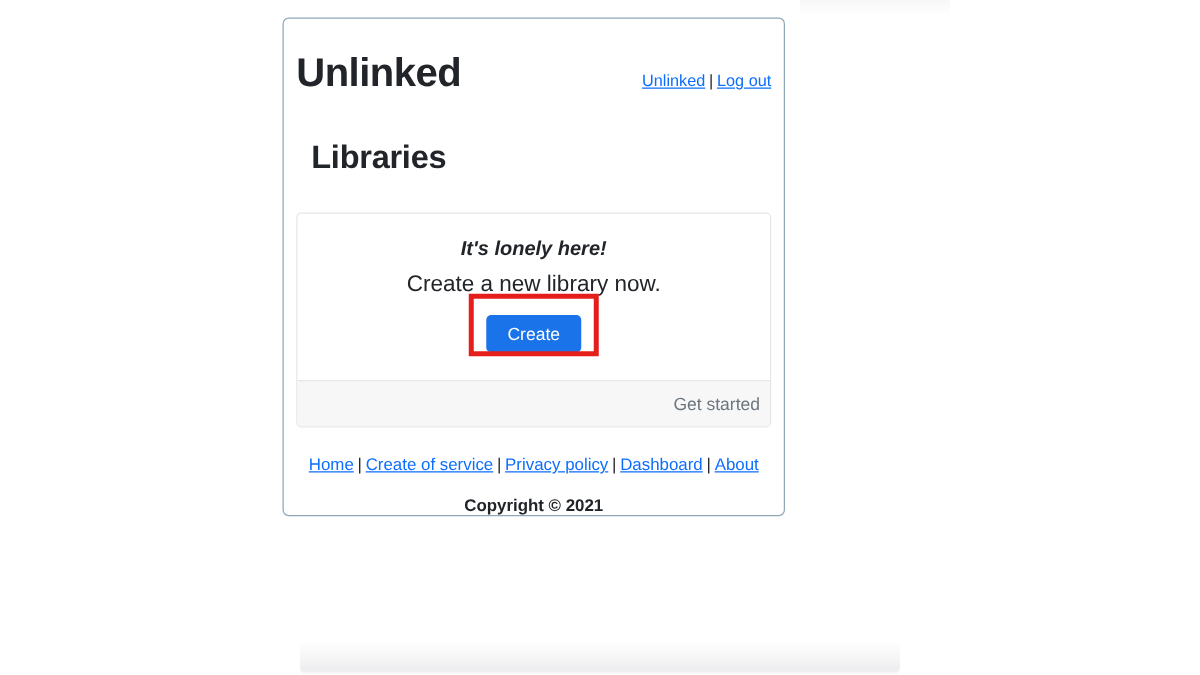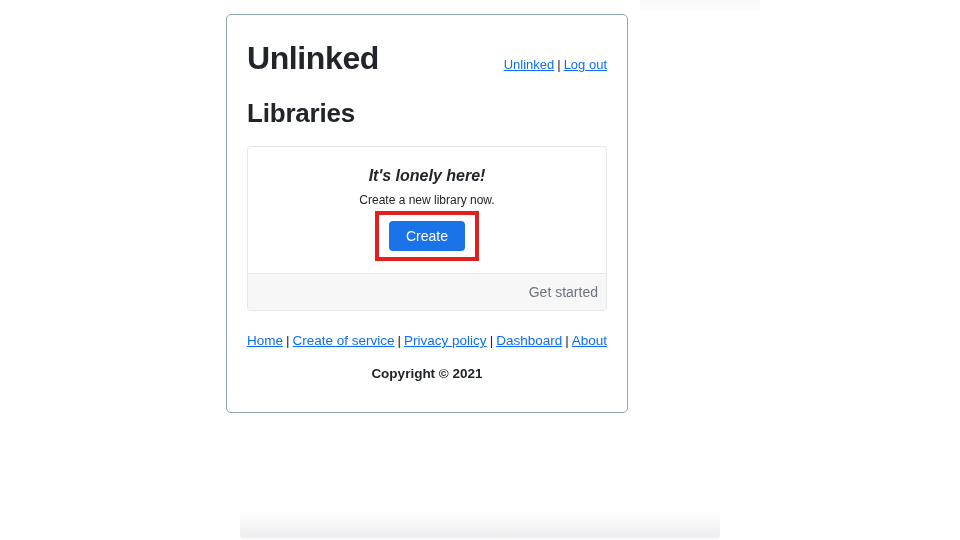--- a/index.html
+++ b/index.html
@@ -41,21 +41,21 @@
   .page-container {
     position: absolute;
     left: 226px;
     top: 14px;
     width: 402px;
     height: 399px;
     box-sizing: border-box;
     border: 1px solid #8fa8b8;
     border-radius: 5px;
     background: #ffffff;
-    padding: 0 20px;
+    padding: 0 10px;
   }
 
   
   .app-header {
     display: flex;
     align-items: baseline;
     justify-content: space-between;
     padding-top: 26px;
   }
   .app-title {
@@ -86,21 +86,21 @@
     display: flex;
     align-items: center;
     justify-content: space-between;
     margin-top: 22px;
   }
   .section-title {
     font-size: 26px;
     font-weight: bold;
     color: #212529;
     letter-spacing: -0.2px;
-    margin: 0;
+    margin: 12px;
   }
   .btn-outline {
     font-family: "Liberation Sans", sans-serif;
     font-size: 13.5px;
     color: #0d6efd;
     background: #ffffff;
     border: 1px solid #b6d0f5;
     border-radius: 5px;
     padding: 9px 13px;
     line-height: 1;
@@ -121,21 +121,21 @@
     position: relative;
   }
   .card-heading {
     font-size: 16px;
     font-weight: bold;
     color: #212529;
     margin: 0 0 8px 0;
     font-style: italic;
   }
   .card-text {
-    font-size: 12px;
+    font-size: 18px;
     color: #212529;
     margin: 0 0 14px 0;
   }
   .btn-primary {
     font-family: "Liberation Sans", sans-serif;
     font-size: 14px;
     color: #ffffff;
     background: #1a73e8;
     border: none;
     border-radius: 4px;

